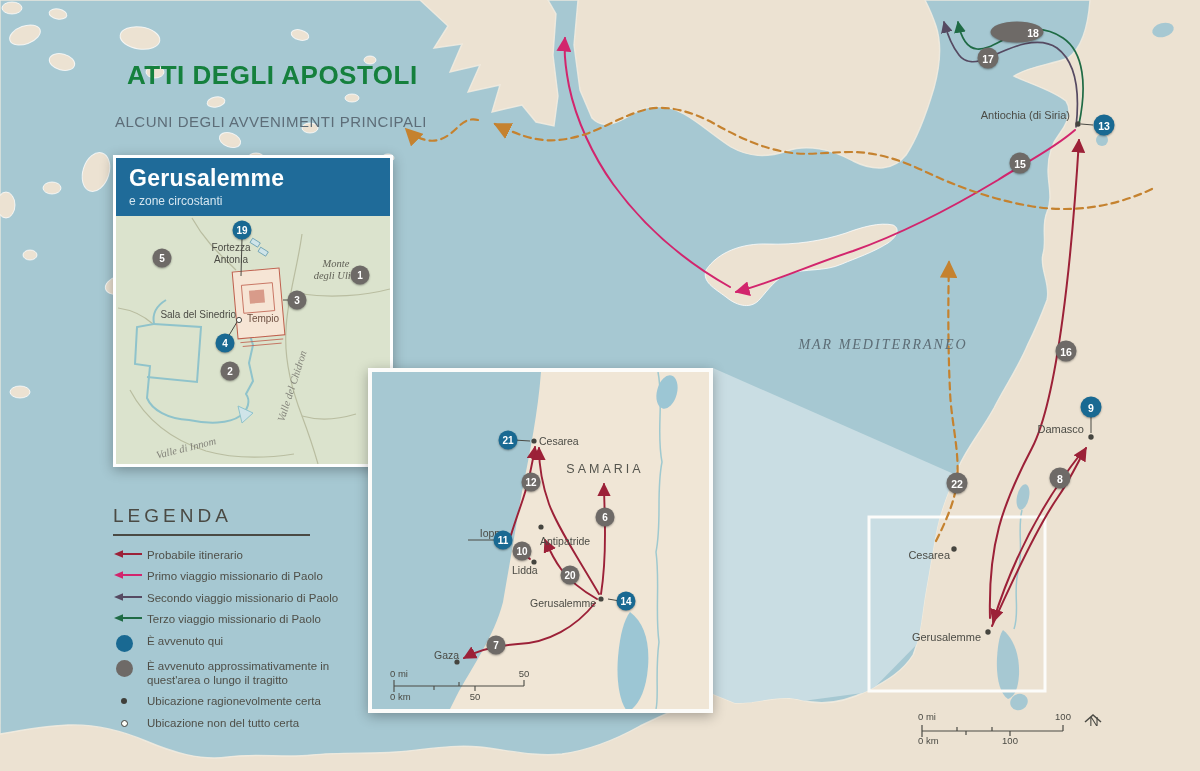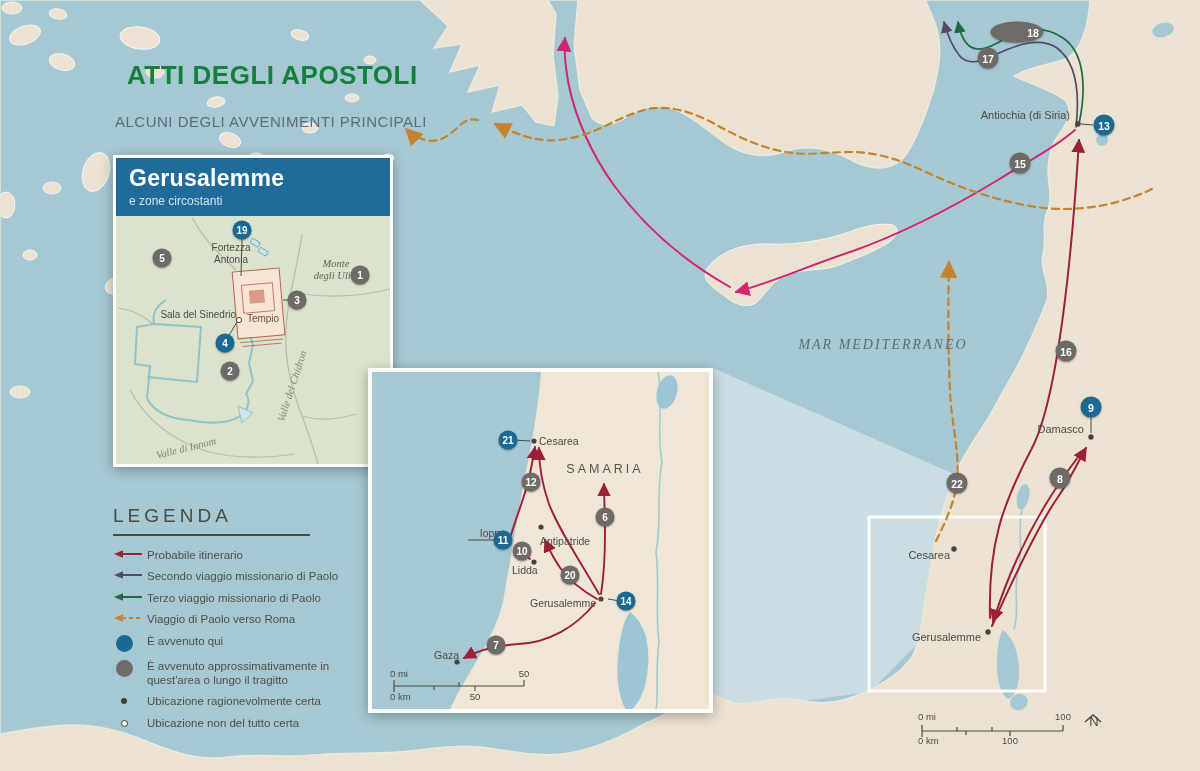--- a/index.html
+++ b/index.html
@@ -323,46 +323,46 @@
         <svg width="30" height="10">
             <line x1="8" y1="5" x2="29" y2="5" stroke="#9c2138" stroke-width="2"></line>
             <path d="M1,5 L10,1.2 L10,8.8 z" fill="#9c2138"></path>
           </svg>
       </span>
       <span class="lb">Probabile itinerario</span>
     </div>
     <div class="row">
       <span class="sw">
         <svg width="30" height="10">
+            <line x1="8" y1="5" x2="29" y2="5" stroke="#d2256d" stroke-width="2"></line>
+            <path d="M1,5 L10,1.2 L10,8.8 z" fill="#d2256d"></path>
+          </svg>
+      </span>
+      <span class="lb">Primo viaggio missionario di Paolo</span>
+    </div>
+    <div class="row">
+      <span class="sw">
+        <svg width="30" height="10">
             <line x1="8" y1="5" x2="29" y2="5" stroke="#564a62" stroke-width="2"></line>
             <path d="M1,5 L10,1.2 L10,8.8 z" fill="#564a62"></path>
           </svg>
       </span>
       <span class="lb">Secondo viaggio missionario di Paolo</span>
     </div>
     <div class="row">
       <span class="sw">
         <svg width="30" height="10">
             <line x1="8" y1="5" x2="29" y2="5" stroke="#1f6b45" stroke-width="2"></line>
             <path d="M1,5 L10,1.2 L10,8.8 z" fill="#1f6b45"></path>
           </svg>
       </span>
       <span class="lb">Terzo viaggio missionario di Paolo</span>
     </div>
     <div class="row">
       <span class="sw">
-        <svg width="30" height="10">
-            <line x1="9" y1="5" x2="29" y2="5" stroke="#c5822f" stroke-width="2" stroke-dasharray="4 3"></line>
-            <path d="M1,5 L10,1.2 L10,8.8 z" fill="#c5822f"></path>
-          </svg>
-      </span>
-      <span class="lb">Viaggio di Paolo verso Roma</span>
-    </div>
-    <div class="row">
-      <span class="sw">
           <span class="circle" style="background:#196992;"></span>
         </span>
       <span class="lb">È avvenuto qui</span>
     </div>
     <div class="row">
       <span class="sw">
           <span class="circle" style="background:#6e6a67;"></span>
         </span>
       <span class="lb" style="width:210px;">È avvenuto approssimativamente in quest'area o lungo il tragitto</span>
     </div>

